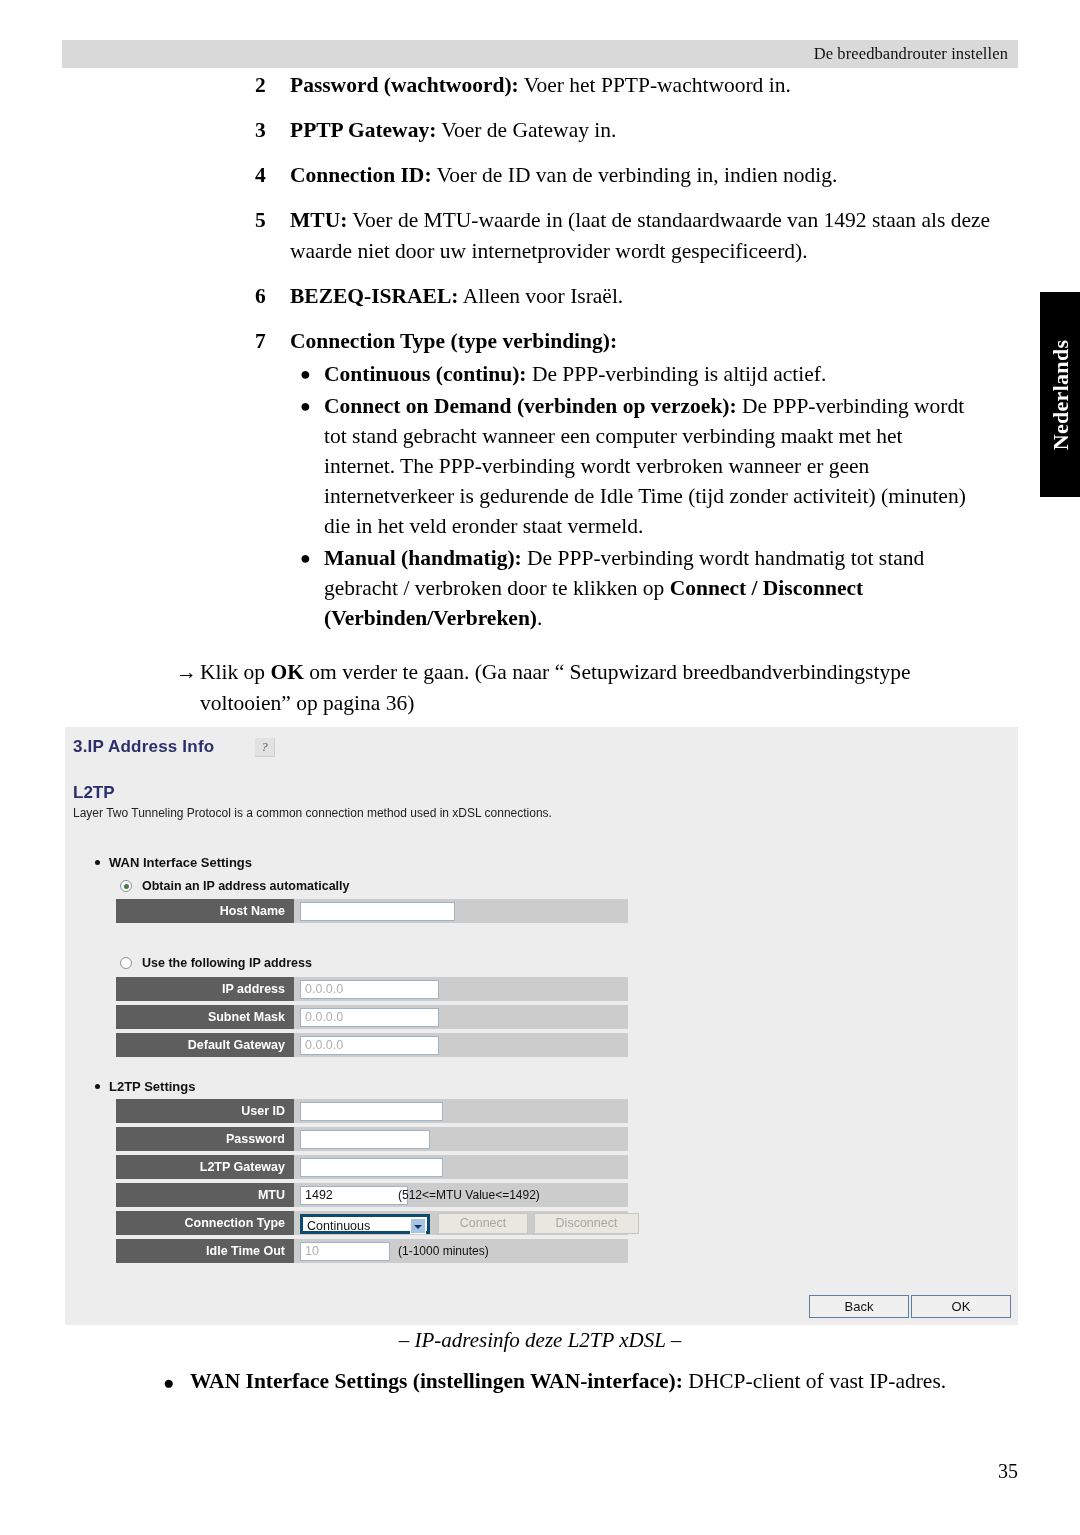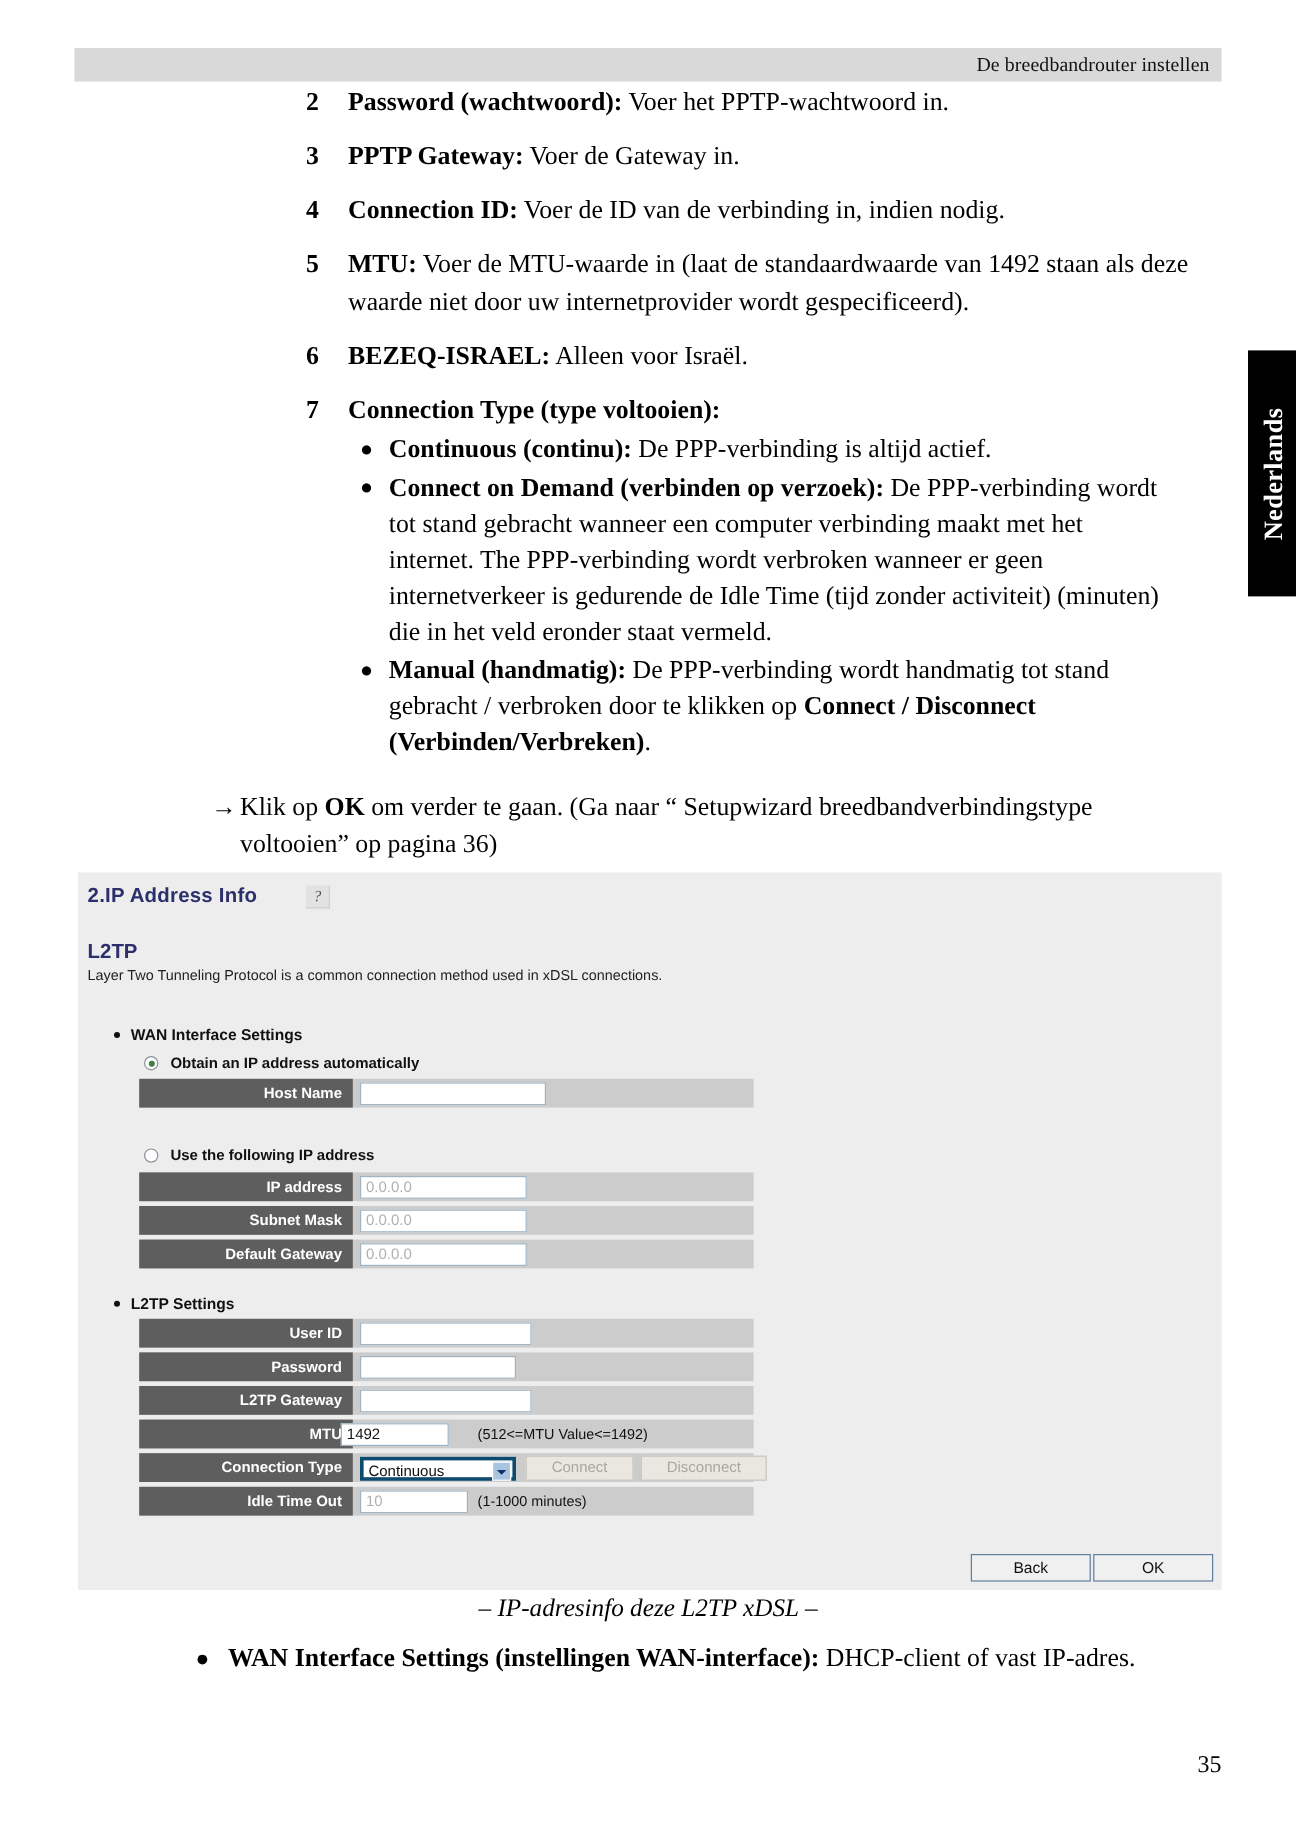--- a/index.html
+++ b/index.html
@@ -414,21 +414,21 @@
     <span class="txt"><b>MTU:</b><span> Voer de MTU-waarde in (laat de standaardwaarde van 1492 staan als deze waarde niet door uw internetprovider wordt gespecificeerd).</span></span>
   </div>
 
   <div class="num-item">
     <span class="num">6</span>
     <span class="txt"><b>BEZEQ-ISRAEL:</b><span> Alleen voor Israël.</span></span>
   </div>
 
   <div class="num-item" style="margin-bottom:0">
     <span class="num">7</span>
-    <span class="txt"><b>Connection Type (type voltooien):</b><span></span></span>
+    <span class="txt"><b>Connection Type (type verbinding):</b><span></span></span>
 
     <ul class="sub-bullets">
       <li>
         <span class="dot">●</span>
         <b>Continuous (continu):</b><span> De PPP-verbinding is altijd actief.</span>
       </li>
       <li>
         <span class="dot">●</span>
         <b>Connect on Demand (verbinden op verzoek):</b><span> De PPP-verbinding wordt tot stand gebracht wanneer een computer verbinding maakt met het internet. The PPP-verbinding wordt verbroken wanneer er geen internetverkeer is gedurende de Idle Time (tijd zonder activiteit) (minuten) die in het veld eronder staat vermeld.</span>
       </li>
@@ -446,21 +446,21 @@
 
   <div class="circ-para">
     <span class="circ">O</span>
     <b><u>L2TP xDSL:</u></b><span> Wordt gebruikt voor kabelmodems met L2TP-verbinding.</span>
   </div>
 
 </div>
 
 <div class="shot">
 
-  <div class="shot-title">2.IP Address Info</div>
+  <div class="shot-title">3.IP Address Info</div>
   <div class="help-icon">?</div>
 
   <div class="sec-title">L2TP</div>
   <div class="sec-desc">Layer Two Tunneling Protocol is a common connection method used in xDSL connections.</div>
 
   <div class="grp" style="left:30px; top:128px;">
     <span class="gdot"></span><span>WAN Interface Settings</span>
   </div>
 
   <div class="radio-row" style="left:55px; top:152px;">
@@ -506,21 +506,21 @@
     <div class="finput" style="left:184px; width:130px;"></div>
   </div>
 
   <div class="frow" style="left:51px; top:428px; width:512px;">
     <div class="flabel">L2TP Gateway</div>
     <div class="finput" style="left:184px; width:143px;"></div>
   </div>
 
   <div class="frow" style="left:51px; top:456px; width:512px;">
     <div class="flabel">MTU</div>
-    <div class="finput" style="left:168px; width:90px;">1492</div>
+    <div class="finput" style="left:184px; width:108px;">1492</div>
     <div class="fnote" style="left:282px;">(512&lt;=MTU Value&lt;=1492)</div>
   </div>
 
   <div class="frow" style="left:51px; top:484px; width:512px;">
     <div class="flabel">Connection Type</div>
     <div class="select" style="left:184px; width:130px;">
       <span>Continuous</span>
       <span class="arrowbox"></span>
     </div>
     <div class="btn-disabled" style="left:322px; width:90px;">Connect</div>

